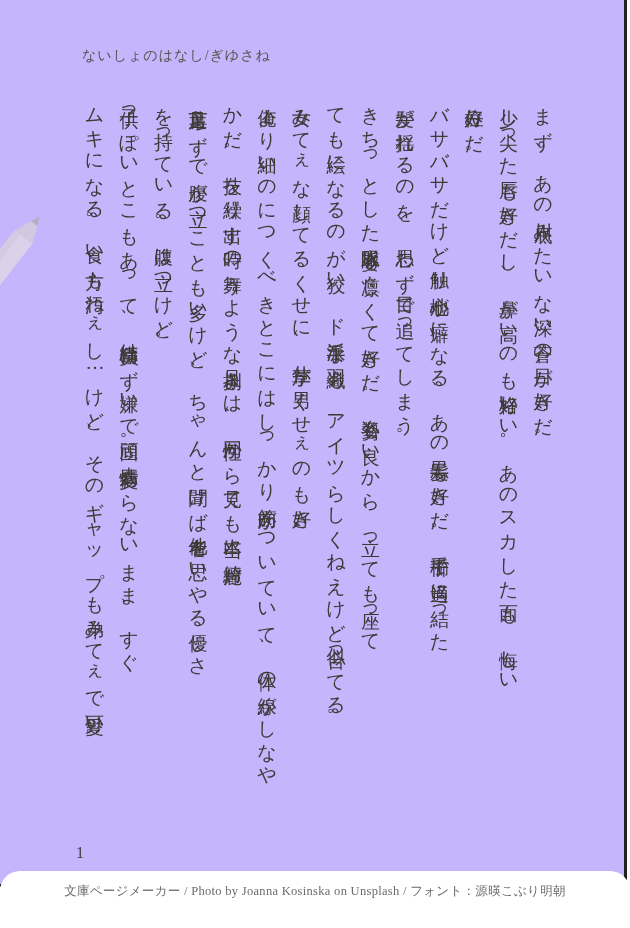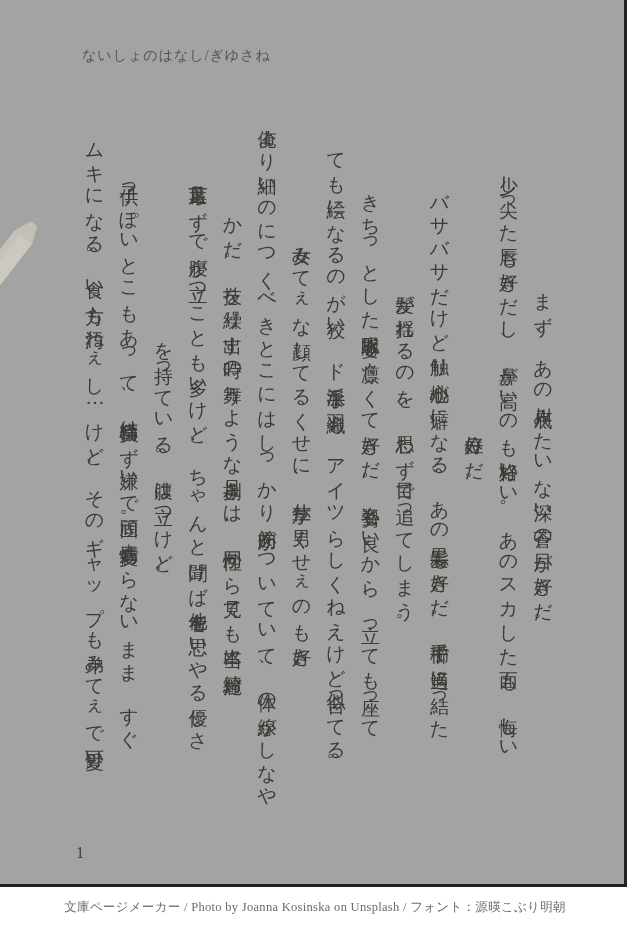--- a/index.html
+++ b/index.html
@@ -5,24 +5,23 @@
   html,body{margin:0;padding:0;}
   body{
     width:630px;height:928px;position:relative;overflow:hidden;
     background:#ffffff;
     font-family:"Liberation Serif","DejaVu Serif",serif;
   }
   
   .page{
     position:absolute;left:0;top:0;
     width:624px;height:884px;
-    background:#a3a3a3;
+    background:#c4b5fd;
     border-right:3px solid #23221c;
     border-bottom:3px solid #23221c;
-    text-align:center;
   }
   
   .pencil{
     position:absolute;left:-26px;top:196px;width:80px;height:110px;
     opacity:.55;pointer-events:none;
   }
   
   .title{
     position:absolute;left:82px;top:47px;
     font-size:14px;letter-spacing:1px;color:#56534d;
@@ -48,21 +47,21 @@
     position:absolute;left:76px;bottom:22px;
     font-size:16px;color:#3f3e39;
   }
   .credit{
     position:absolute;right:66px;bottom:20px;
     font-size:16px;letter-spacing:.5px;color:#3f3e39;
     white-space:nowrap;
   }
   
   .footer{
-    position:absolute;left:0;bottom:0;width:630px;height:41px;
+    position:absolute;left:0;bottom:16px;width:630px;height:41px;
     background:#ffffff;
     display:flex;align-items:center;justify-content:center;border-radius:20px;
   }
   .footer-text{
     font-size:12.5px;color:#6b6b6b;letter-spacing:.3px;
     white-space:nowrap;
   }
 </style>
 </head>
 <body>

